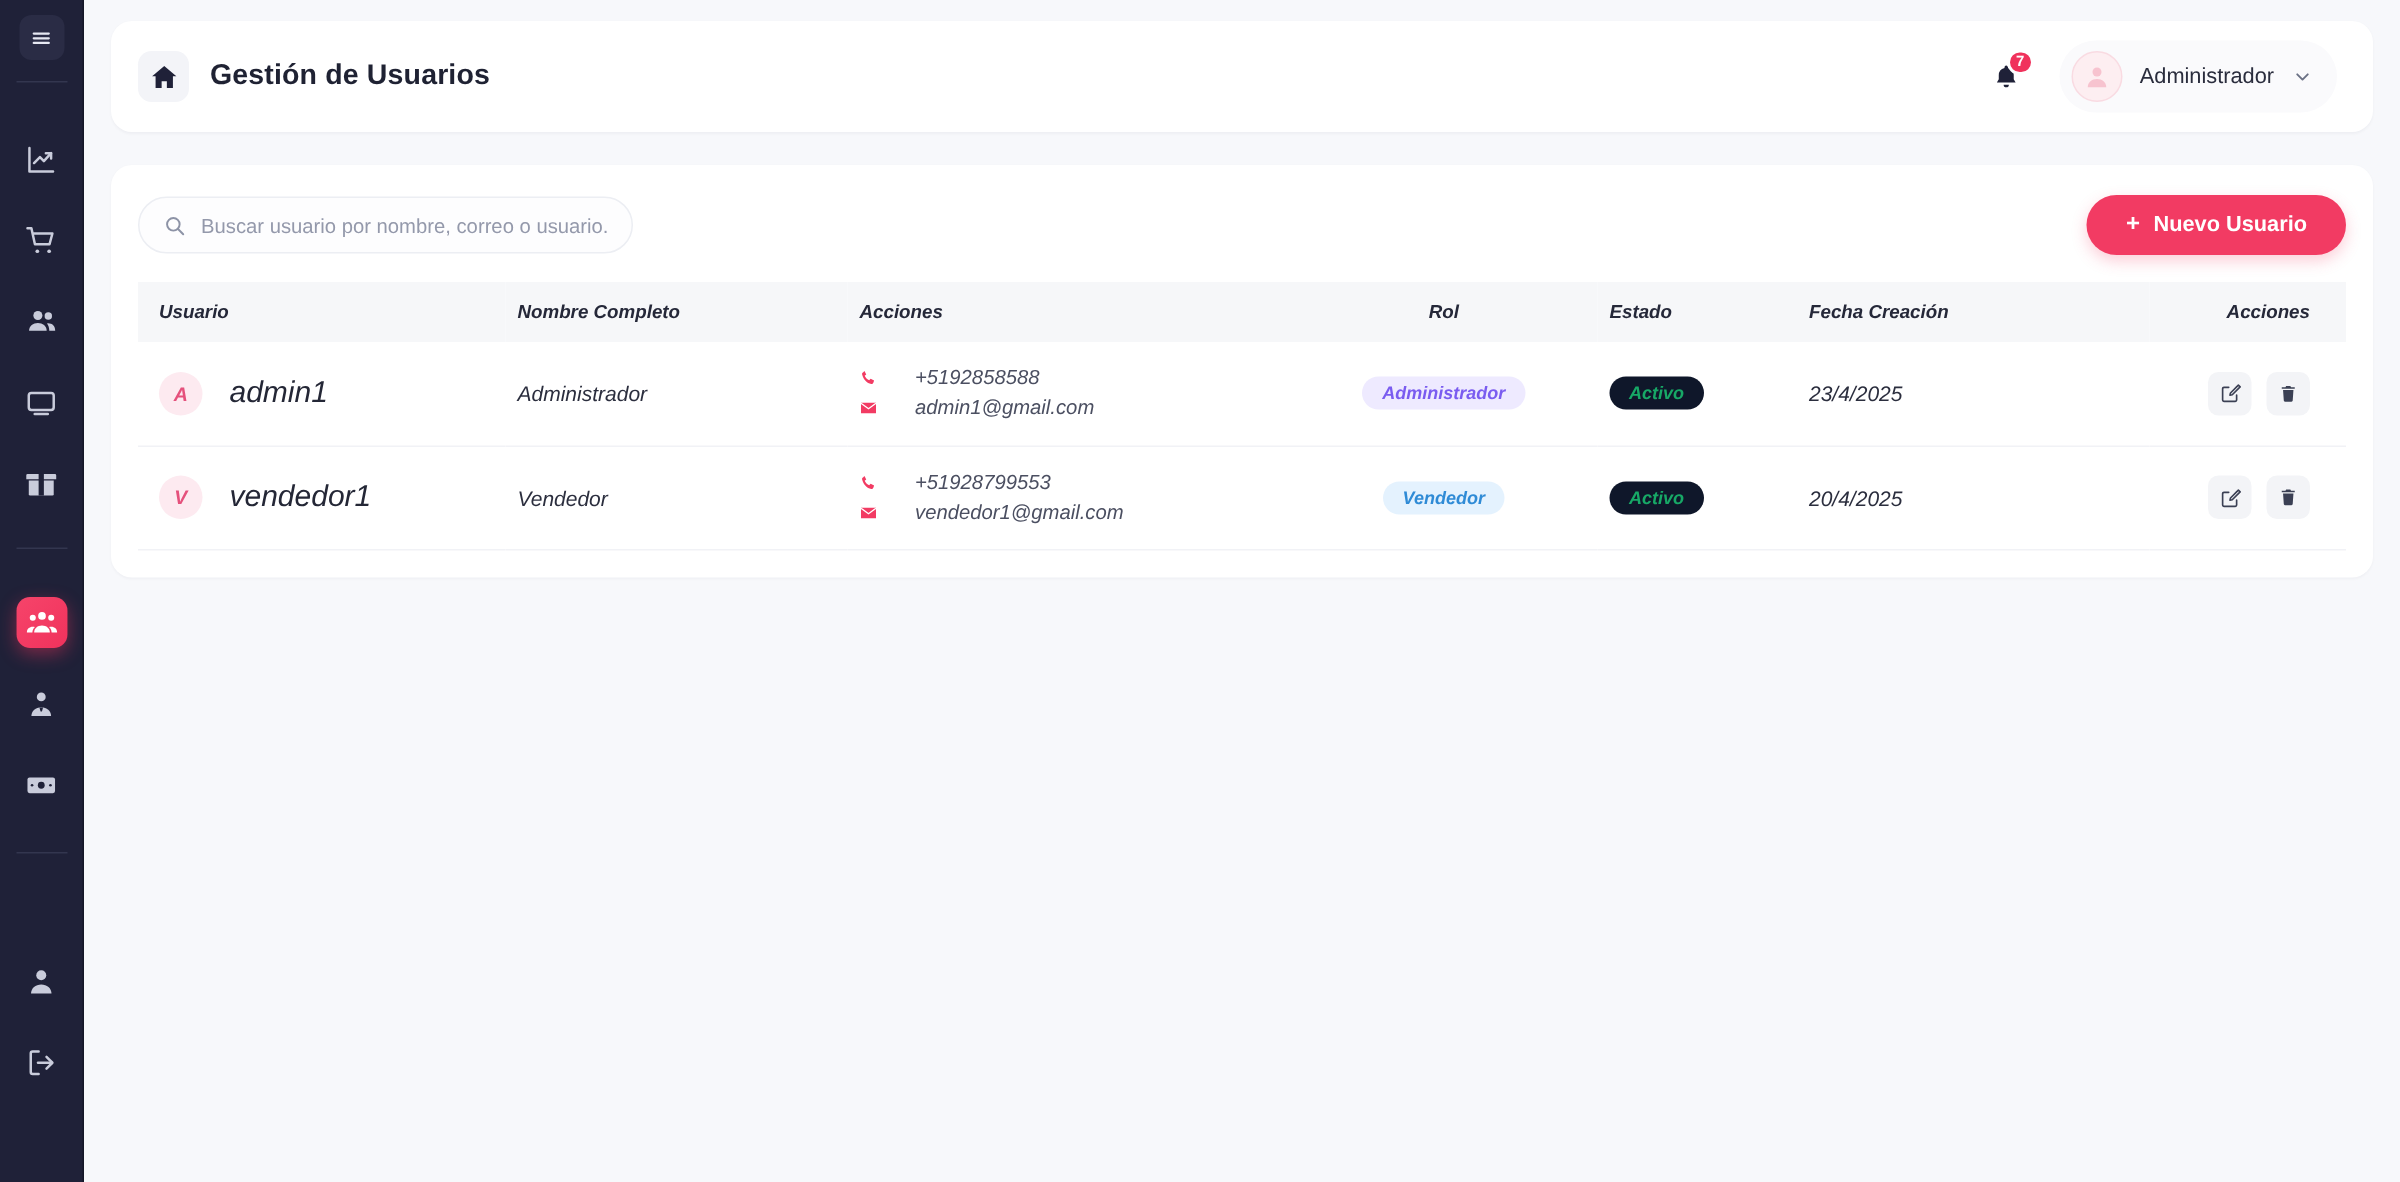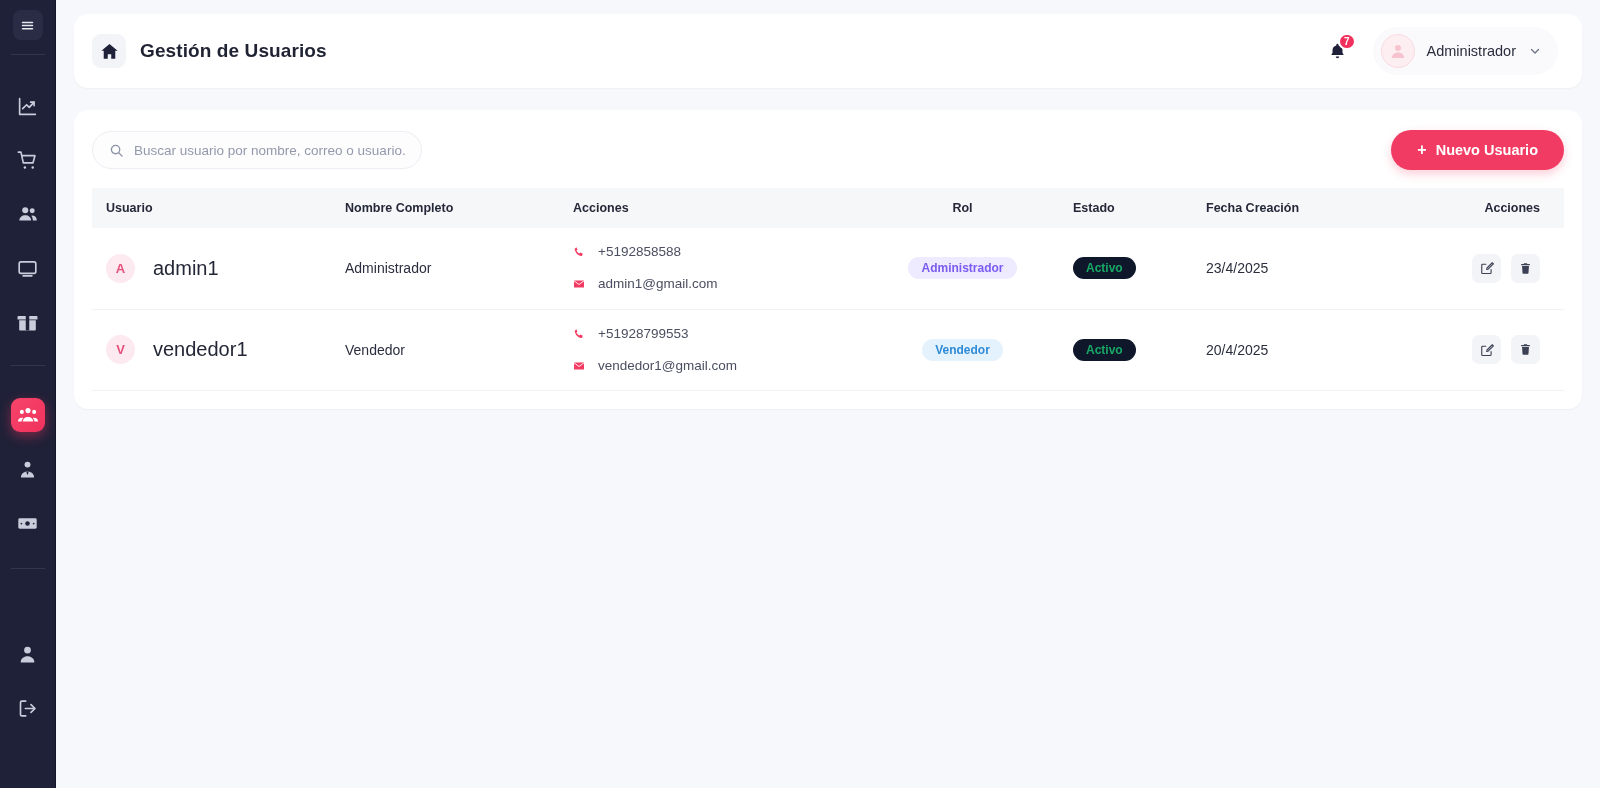--- a/index.html
+++ b/index.html
@@ -127,21 +127,21 @@
     border: none; border-radius: 22px;
     height: 40px; padding: 0 26px;
     font-size: 14.5px; font-weight: bold;
     display: flex; align-items: center; gap: 9px;
     cursor: pointer;
     font-family: "Liberation Sans", sans-serif;
     box-shadow: 0 4px 10px rgba(242,59,99,.25);
   }
   .new-btn .plus { font-size: 16px; font-weight: bold; line-height: 1; }
 
-  table { width: 100%; border-collapse: collapse; }
+  table { width: 100%; border-collapse: collapse; font-style: italic; }
   thead tr { background: #f6f7f9; }
   th {
     text-align: left; font-size: 12.5px; font-weight: bold; color: #252839;
     padding: 13px 8px; white-space: nowrap;
   }
   td { padding: 14px 8px; font-size: 14px; color: #2b2e3e; vertical-align: middle; }
   tbody tr { border-bottom: 1px solid #f1f2f6; }
   tbody tr:last-child { border-bottom: 1px solid #f1f2f6; }
 
   .col-usuario { width: 245px; padding-left: 14px !important; }
@@ -156,22 +156,22 @@
   .user-cell { display: flex; align-items: center; gap: 18px; }
   .user-avatar {
     width: 29px; height: 29px; border-radius: 50%;
     background: #fdeaf0;
     display: flex; align-items: center; justify-content: center;
     font-size: 13px; font-weight: bold; color: #e5517c;
     flex: 0 0 auto;
   }
   .user-login { font-size: 20px; color: #242736; }
 
-  .contact-line { display: flex; align-items: center; gap: 13px; line-height: 1.5; }
-  .contact-line + .contact-line { margin-top: 12px; }
+  .contact-line { display: flex; align-items: center; gap: 25px; line-height: 1.5; }
+  .contact-line + .contact-line { margin-top: 0; }
   .contact-line svg { flex: 0 0 auto; }
   .icon-phone { color: #f23b63; }
   .icon-mail  { color: #f23b63; }
   .contact-text { font-size: 13.5px; color: #4b4f61; }
 
   .badge {
     display: inline-block; border-radius: 11px;
     padding: 4px 13px; font-size: 12px; font-weight: bold;
   }
   .badge-admin    { background: #eeeaff; color: #7a5cf0; }

